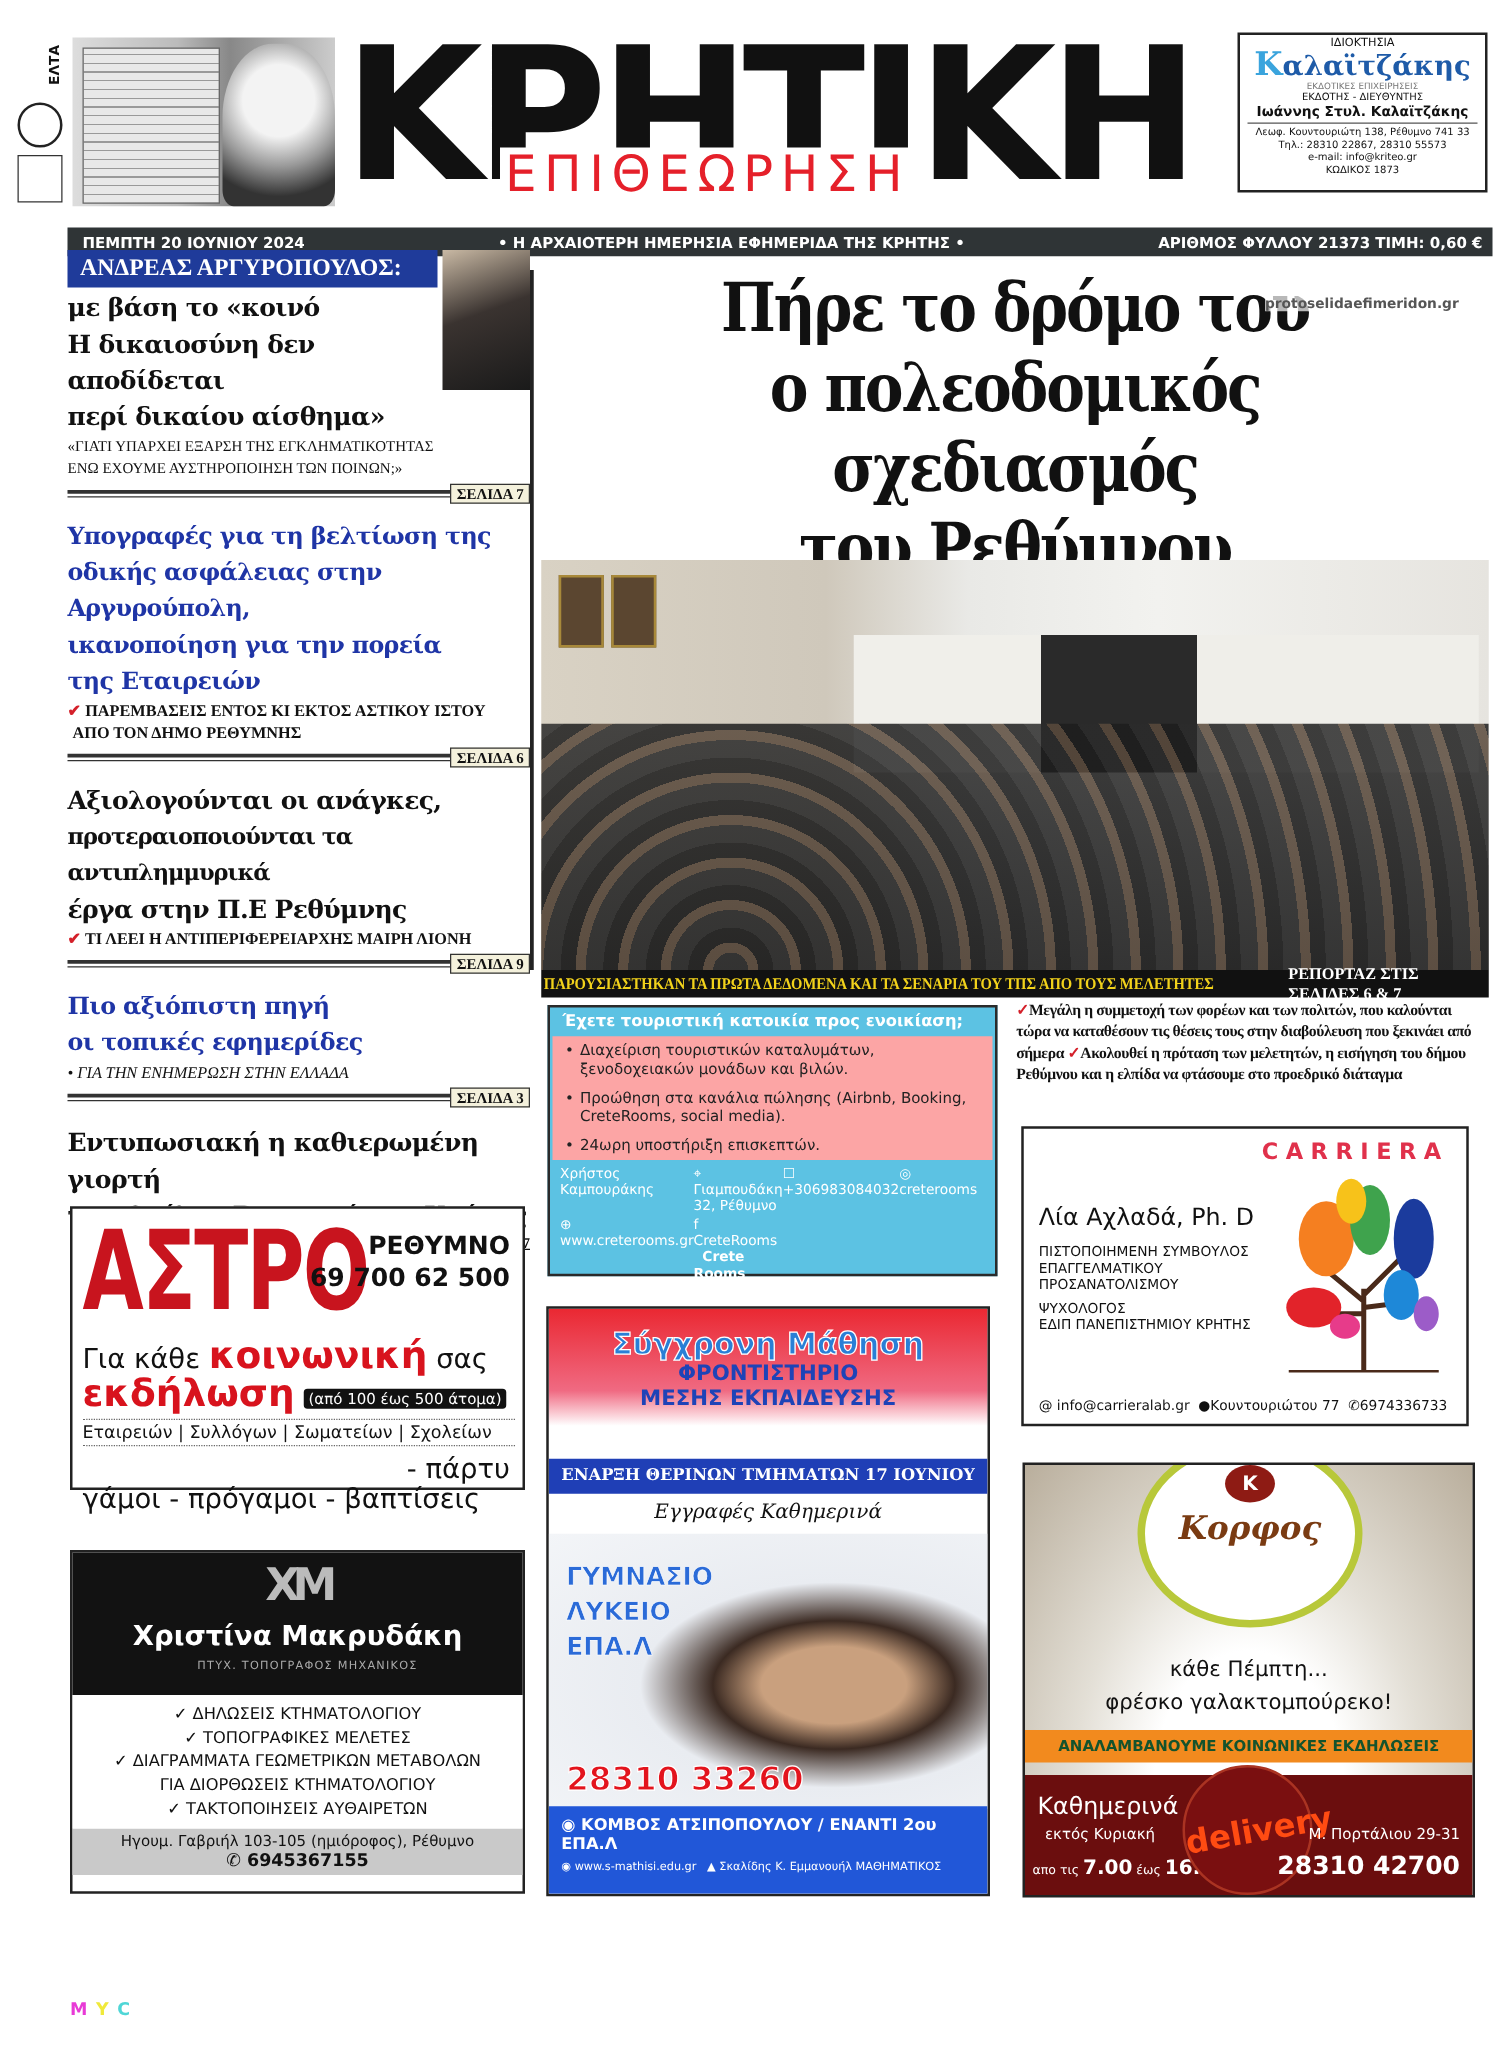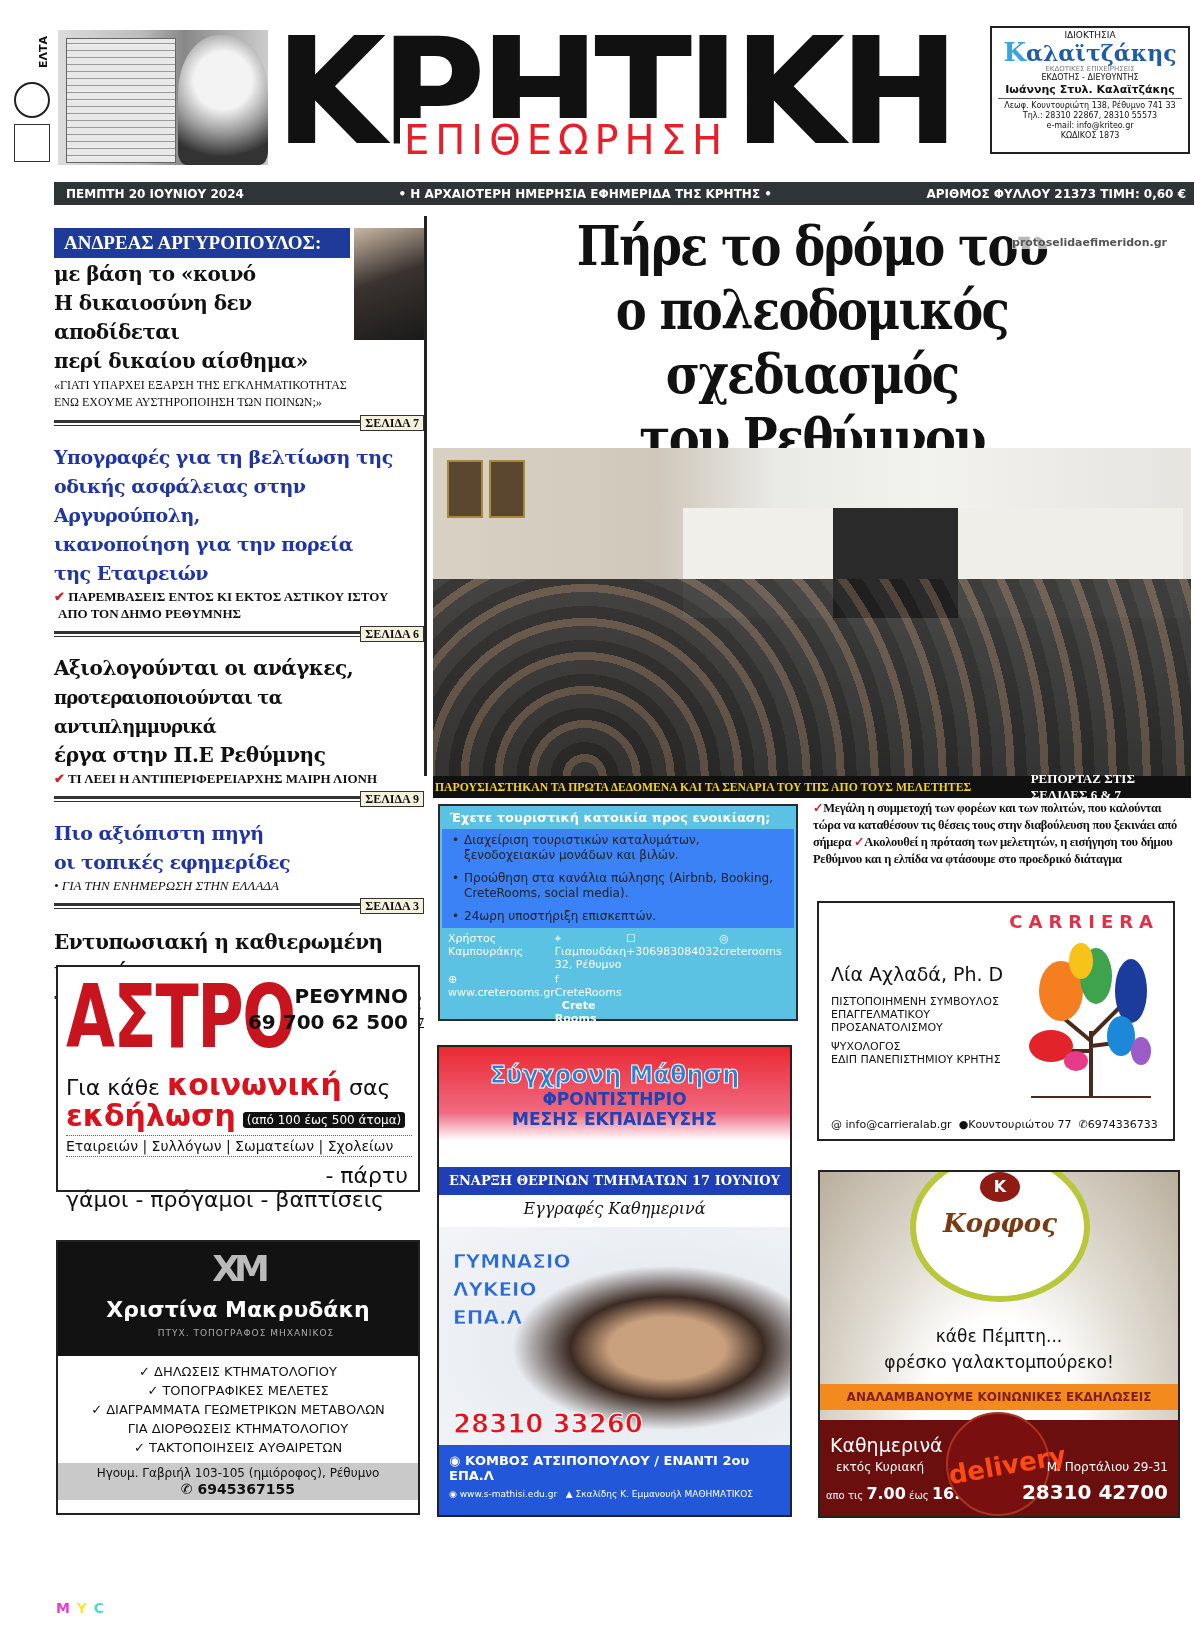--- a/index.html
+++ b/index.html
@@ -23,21 +23,21 @@
   .owner-box .brand { font-family: "DejaVu Serif", serif; font-weight: bold; font-size: 22px; color: #1e5ba8; line-height: 24px; }
   .owner-box .brand .k { color: #3aa4dd; font-size: 26px; }
   .owner-box .brand-sub { font-size: 7px; color: #777; }
   .owner-box .small { font-size: 8px; line-height: 10px; }
   .owner-box .name { font-weight: bold; font-size: 11px; border-bottom: 1px solid #555; margin: 0 6px 2px; padding-bottom: 2px; }
 
   
   .datebar { left: 54px; top: 182px; width: 1140px; height: 23px; background: #2f3436; color: #fff; font-family: "DejaVu Sans", sans-serif; font-weight: bold; font-size: 12px; display: flex; align-items: center; justify-content: space-between; padding: 0 8px 0 12px; }
 
   
-  .left-col { left: 54px; top: 228px; width: 370px; }
+  .left-col { left: 54px; top: 200px; width: 370px; }
   .lead-banner { background: #1f3b9a; color: #fff; font-weight: bold; font-size: 19px; padding: 2px 10px; width: 296px; height: 30px; line-height: 26px; }
   .lead-photo { position: absolute; left: 300px; top: 0; width: 70px; height: 112px; background: linear-gradient(160deg,#c9b9a4 0%,#3a3330 45%,#1a1a1a 100%); }
   .head-black { font-family: "DejaVu Serif", serif; font-weight: bold; font-size: 20px; line-height: 29px; color: #111; letter-spacing: -0.5px; }
   .head-blue { font-family: "DejaVu Serif", serif; font-weight: bold; font-size: 19px; line-height: 29px; color: #1f35a6; letter-spacing: -0.5px; }
   .kicker { font-size: 13px; font-weight: bold; line-height: 17px; }
   .kicker .chk { color: #d4202a; }
   .kicker.it { font-style: italic; }
   .page-ref { display: flex; align-items: center; margin-top: 4px; height: 16px; }
   .page-ref .rule { flex: 1; height: 6px; border-top: 3px solid #333; border-bottom: 1px solid #333; }
   .page-ref .tag { font-weight: bold; font-size: 12px; border: 1px solid #333; background: #f4f1dc; padding: 0 4px; height: 16px; line-height: 14px; }
@@ -52,21 +52,21 @@
       linear-gradient(90deg,#d9d2c4 0%,#cfc8bb 30%,#e9e9e6 45%,#f2f2ef 65%,#e6e4df 100%); overflow: hidden; }
   .main-photo .crowd { position: absolute; left: 0; bottom: 0; width: 100%; height: 60%; background: repeating-radial-gradient(circle at 20% 100%, #2b2b2b 0 14px, #5a4a3c 14px 22px, #1d1d1d 22px 34px); opacity: 0.85; }
   .main-photo .bench { position: absolute; left: 250px; top: 60px; width: 500px; height: 110px; background: linear-gradient(90deg,#f0efea 0 30%,#2a2a2a 30% 55%,#efeee9 55%); }
   .main-photo .painting { position: absolute; top: 12px; width: 36px; height: 58px; background: #5b4630; border: 2px solid #a8893a; }
   .caption-bar { left: 433px; top: 776px; width: 758px; height: 22px; background: #111; color: #fff; font-weight: bold; font-size: 13px; display: flex; justify-content: space-between; align-items: center; padding: 0 6px 0 2px; }
   .caption-bar .left { color: #f2d21b; transform: scaleX(0.9); transform-origin: left; white-space: nowrap; }
 
   
   .ad-crete { left: 438px; top: 804px; width: 360px; height: 217px; border: 2px solid #2a2a2a; background: #5cc2e3; font-family: "DejaVu Sans", sans-serif; }
   .ad-crete .top { color: #fff; font-size: 13px; font-weight: bold; padding: 4px 10px; }
-  .ad-crete .body { background: #3b82f6; margin: 0 2px; padding: 4px 10px; font-size: 12px; color: #222; line-height: 15px; }
+  .ad-crete .body { background: #fca5a5; margin: 0 2px; padding: 4px 10px; font-size: 12px; color: #222; line-height: 15px; }
   .ad-crete .body li { list-style: none; margin-bottom: 8px; padding-left: 12px; position: relative; }
   .ad-crete .body li::before { content: "•"; position: absolute; left: 0; }
   .ad-crete .foot { color: #fff; font-size: 11px; padding: 4px 8px; display: grid; grid-template-columns: 1fr 1fr 1fr 1fr; row-gap: 2px; }
 
   .side-text { left: 813px; top: 800px; width: 378px; font-size: 12.5px; font-weight: bold; line-height: 17px; letter-spacing: -0.3px; }
   .side-text .chk { color: #d4202a; }
 
   
   .ad-carriera { left: 817px; top: 901px; width: 358px; height: 240px; border: 2px solid #222; background: #fff; font-family: "DejaVu Sans", sans-serif; }
   .ad-carriera .name { position: absolute; left: 12px; top: 60px; font-size: 19px; }
@@ -110,21 +110,21 @@
   .ad-mathisi .bottom .a { font-weight: bold; font-size: 13px; }
   .ad-mathisi .bottom .b { font-size: 9px; margin-top: 6px; }
 
   
   .ad-korfos { left: 818px; top: 1170px; width: 362px; height: 348px; border: 2px solid #222; font-family: "DejaVu Sans", sans-serif; overflow: hidden; background: radial-gradient(ellipse at 50% 75%, #ffffff 0 30%, #e3dfd6 55%, #b9ae9c 100%); }
   .ad-korfos .circle { position: absolute; left: 90px; top: -20px; width: 180px; height: 150px; border-radius: 50%; background: #fff; border: 6px solid #b8c83a; text-align: center; }
   .ad-korfos .circle .brand { margin-top: 60px; font-family: "DejaVu Serif", serif; font-style: italic; font-weight: bold; font-size: 26px; color: #7a3b12; }
   .ad-korfos .circle .k { margin: 14px auto 0; width: 40px; height: 30px; border-radius: 50%; background: #8e1b14; color: #fff; font-weight: bold; line-height: 30px; }
   .ad-korfos .t1 { position: absolute; top: 154px; width: 100%; text-align: center; font-size: 17px; }
   .ad-korfos .t2 { position: absolute; top: 180px; width: 100%; text-align: center; font-size: 17px; }
-  .ad-korfos .orange { position: absolute; top: 212px; left: 0; width: 100%; height: 26px; background: #f28a1e; color: #7f1d1d; font-weight: bold; font-size: 12px; text-align: center; line-height: 26px; }
+  .ad-korfos .orange { position: absolute; top: 212px; left: 0; width: 100%; height: 26px; background: #f28a1e; color: #14532d; font-weight: bold; font-size: 12px; text-align: center; line-height: 26px; }
   .ad-korfos .maroon { position: absolute; top: 248px; left: 0; width: 100%; height: 100px; background: #6b0e0e; color: #fff; }
   .ad-korfos .maroon .l1 { position: absolute; left: 10px; top: 14px; font-size: 19px; }
   .ad-korfos .maroon .l2 { position: absolute; left: 16px; top: 40px; font-size: 12px; }
   .ad-korfos .maroon .l3 { position: absolute; left: 6px; top: 64px; font-size: 10px; }
   .ad-korfos .maroon .l3 b { font-size: 16px; }
   .ad-korfos .deliv { position: absolute; left: 126px; top: -8px; width: 104px; height: 104px; border-radius: 50%; background: #7a0f10; border: 2px solid #a32; text-align: center; }
   .ad-korfos .deliv span { display: inline-block; margin-top: 36px; font-weight: bold; font-size: 26px; color: #ff4b12; transform: rotate(-10deg); }
   .ad-korfos .maroon .r1 { position: absolute; right: 10px; top: 40px; font-size: 12px; }
   .ad-korfos .maroon .r2 { position: absolute; right: 10px; top: 60px; font-weight: bold; font-size: 20px; }
 

